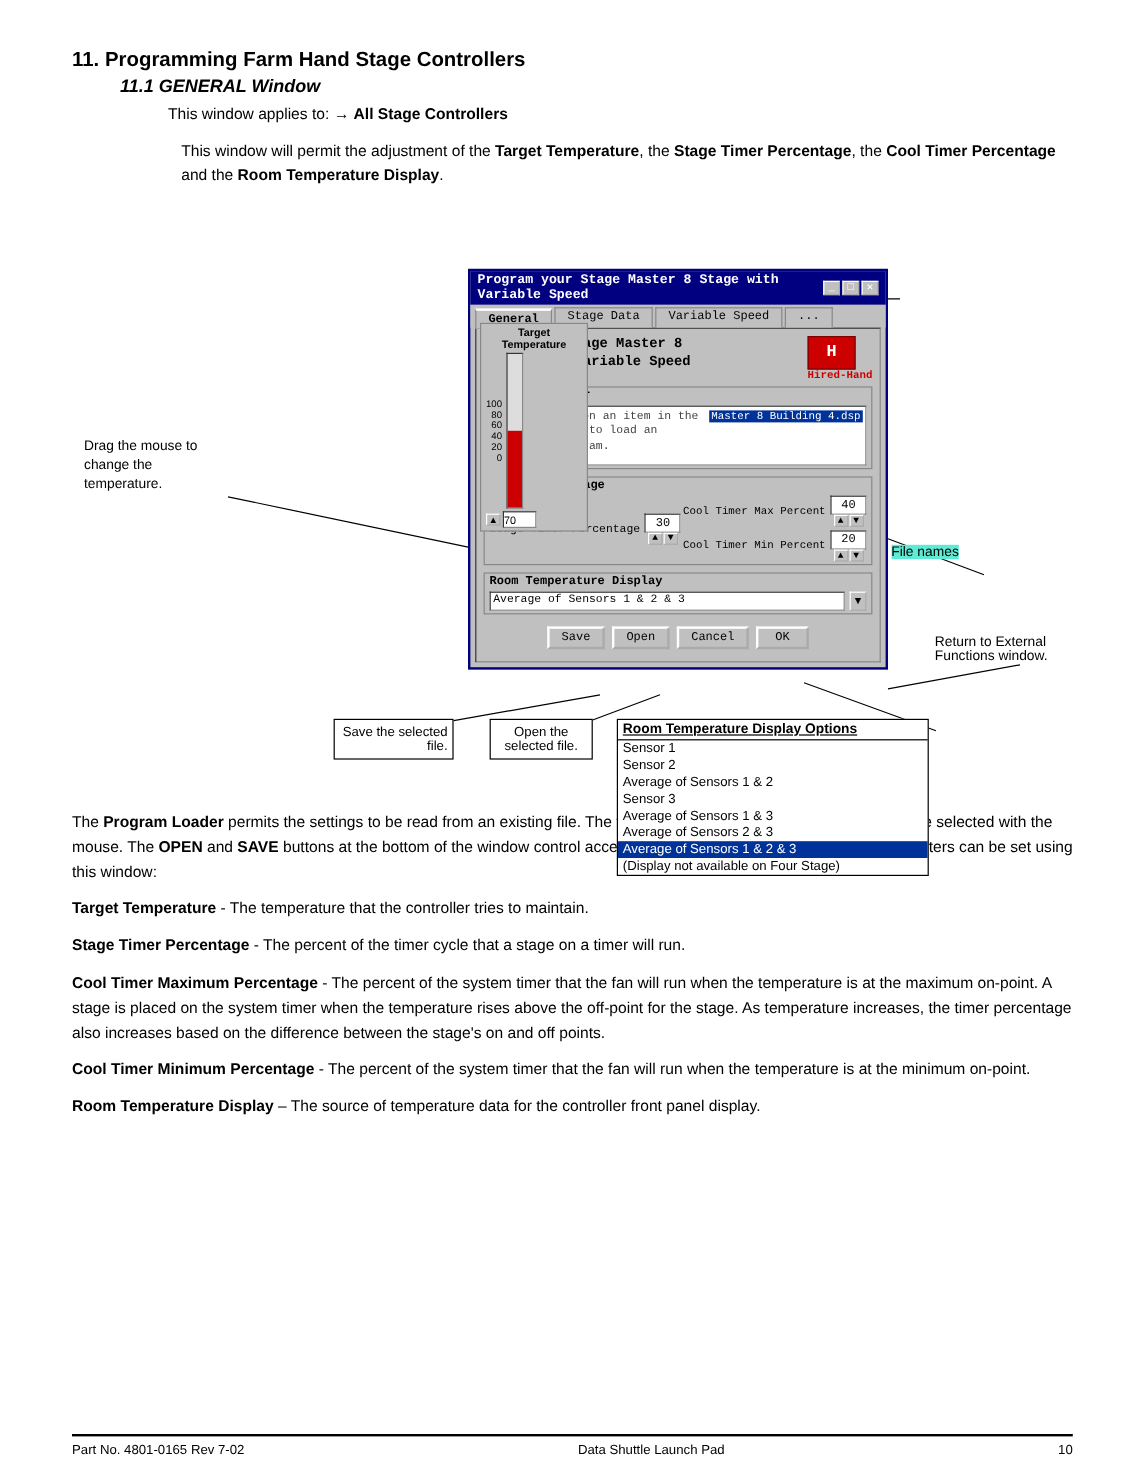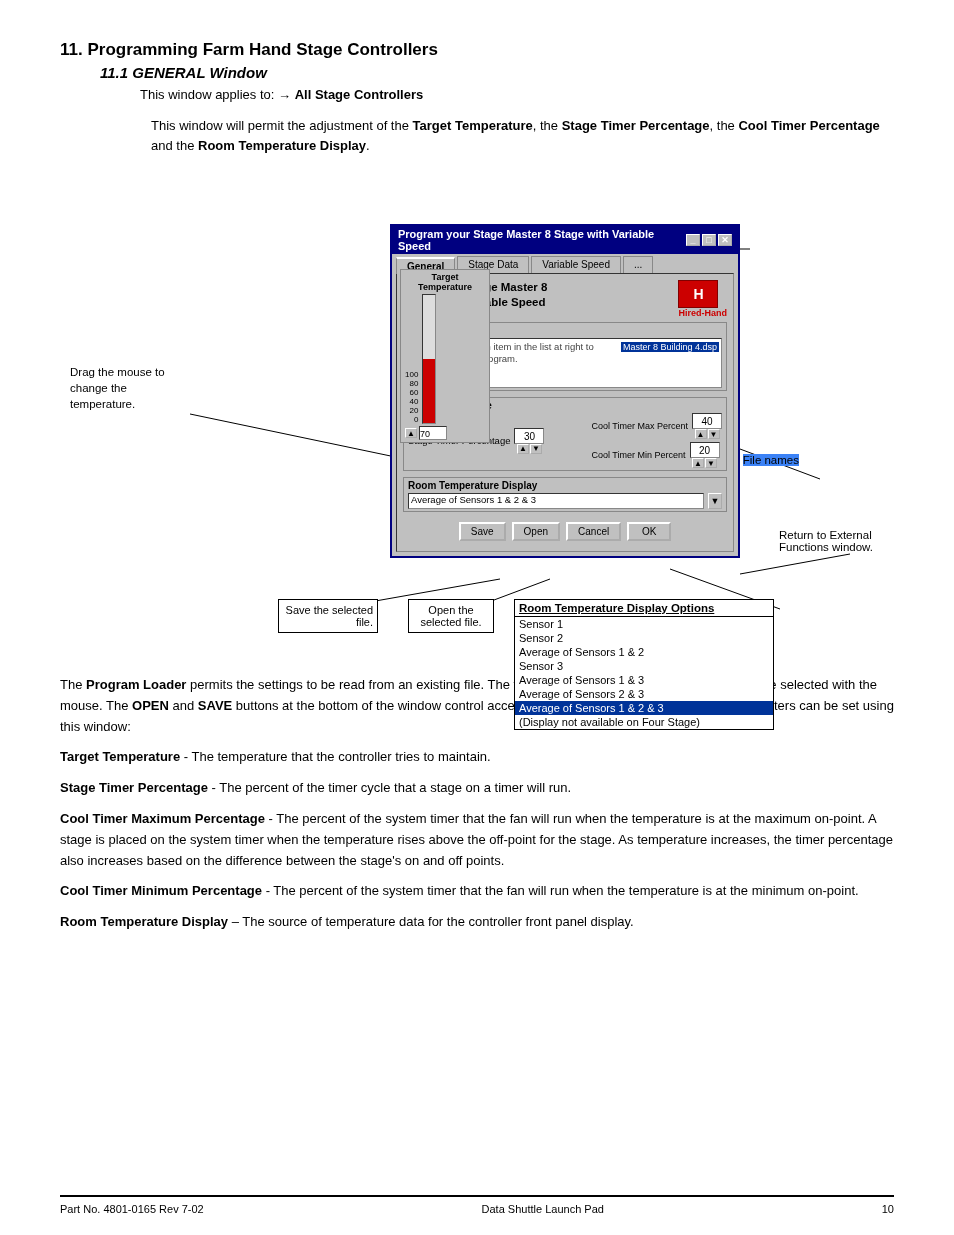--- a/index.html
+++ b/index.html
@@ -109,20 +109,21 @@
 
     
     .dialog-window {
       position: absolute;
       left: 330px;
       top: 55px;
       width: 350px;
       border: 2px solid #000080;
       background: #c0c0c0;
       font-size: 11px;
+      font-family: Liberation Mono, monospace;
     }
     .dialog-titlebar {
       background: #000080;
       color: #fff;
       padding: 2px 6px;
       font-size: 11px;
       font-weight: bold;
       display: flex;
       justify-content: space-between;
       align-items: center;
@@ -496,21 +497,21 @@
           <div class="dlg-btn">OK</div>
         </div>
       </div>
     </div>
 
     <div style="position:absolute; left:340px; top:100px; width:90px;">
       <div style="border:1px solid #888; background:#c0c0c0; padding:2px 4px; font-size:9.5px;">
         <div style="font-size:9px; font-weight:bold; text-align:center; margin-bottom:2px;">Target Temperature</div>
         <div style="display:flex; gap:4px; align-items:flex-end;">
 
-          <div style="display:flex; flex-direction:column; justify-content:flex-end; height:130px; font-size:8px; text-align:right;">
+          <div style="display:flex; flex-direction:column; justify-content:center; height:130px; font-size:8px; text-align:right;">
             <span>100</span>
             <span>80</span>
             <span>60</span>
             <span>40</span>
             <span>20</span>
             <span>0</span>
           </div>
 
           <div style="width:14px; height:130px; background:#ddd; border:1px inset #888; position:relative;">
             <div style="position:absolute; bottom:0; left:0; right:0; background:#cc0000; height:50%;"></div>
@@ -529,21 +530,21 @@
     </div>
 
     <div style="position:absolute; left:218px; top:430px; width:100px; border:1px solid #000; padding:4px; font-size:11px; background:#fff; text-align:right;">
       <span>Save the selected file.</span>
     </div>
 
     <div style="position:absolute; left:348px; top:430px; width:86px; border:1px solid #000; padding:4px; font-size:11px; background:#fff; text-align:center;">
       <span>Open the selected file.</span>
     </div>
 
-    <div style="position:absolute; right:95px; top:285px; font-size:11.5px; background:#3b82f6;">
+    <div style="position:absolute; right:95px; top:285px; font-size:11.5px; background:#5eead4;">
       <span>File names</span>
     </div>
 
     <div style="position:absolute; right:5px; top:360px; width:110px; font-size:11.5px; background:#fff;">
       <span>Return to External Functions window.</span>
     </div>
 
     <div class="room-temp-options">
       <div class="rto-title">Room Temperature Display Options</div>
       <div class="rto-item">Sensor 1</div>

